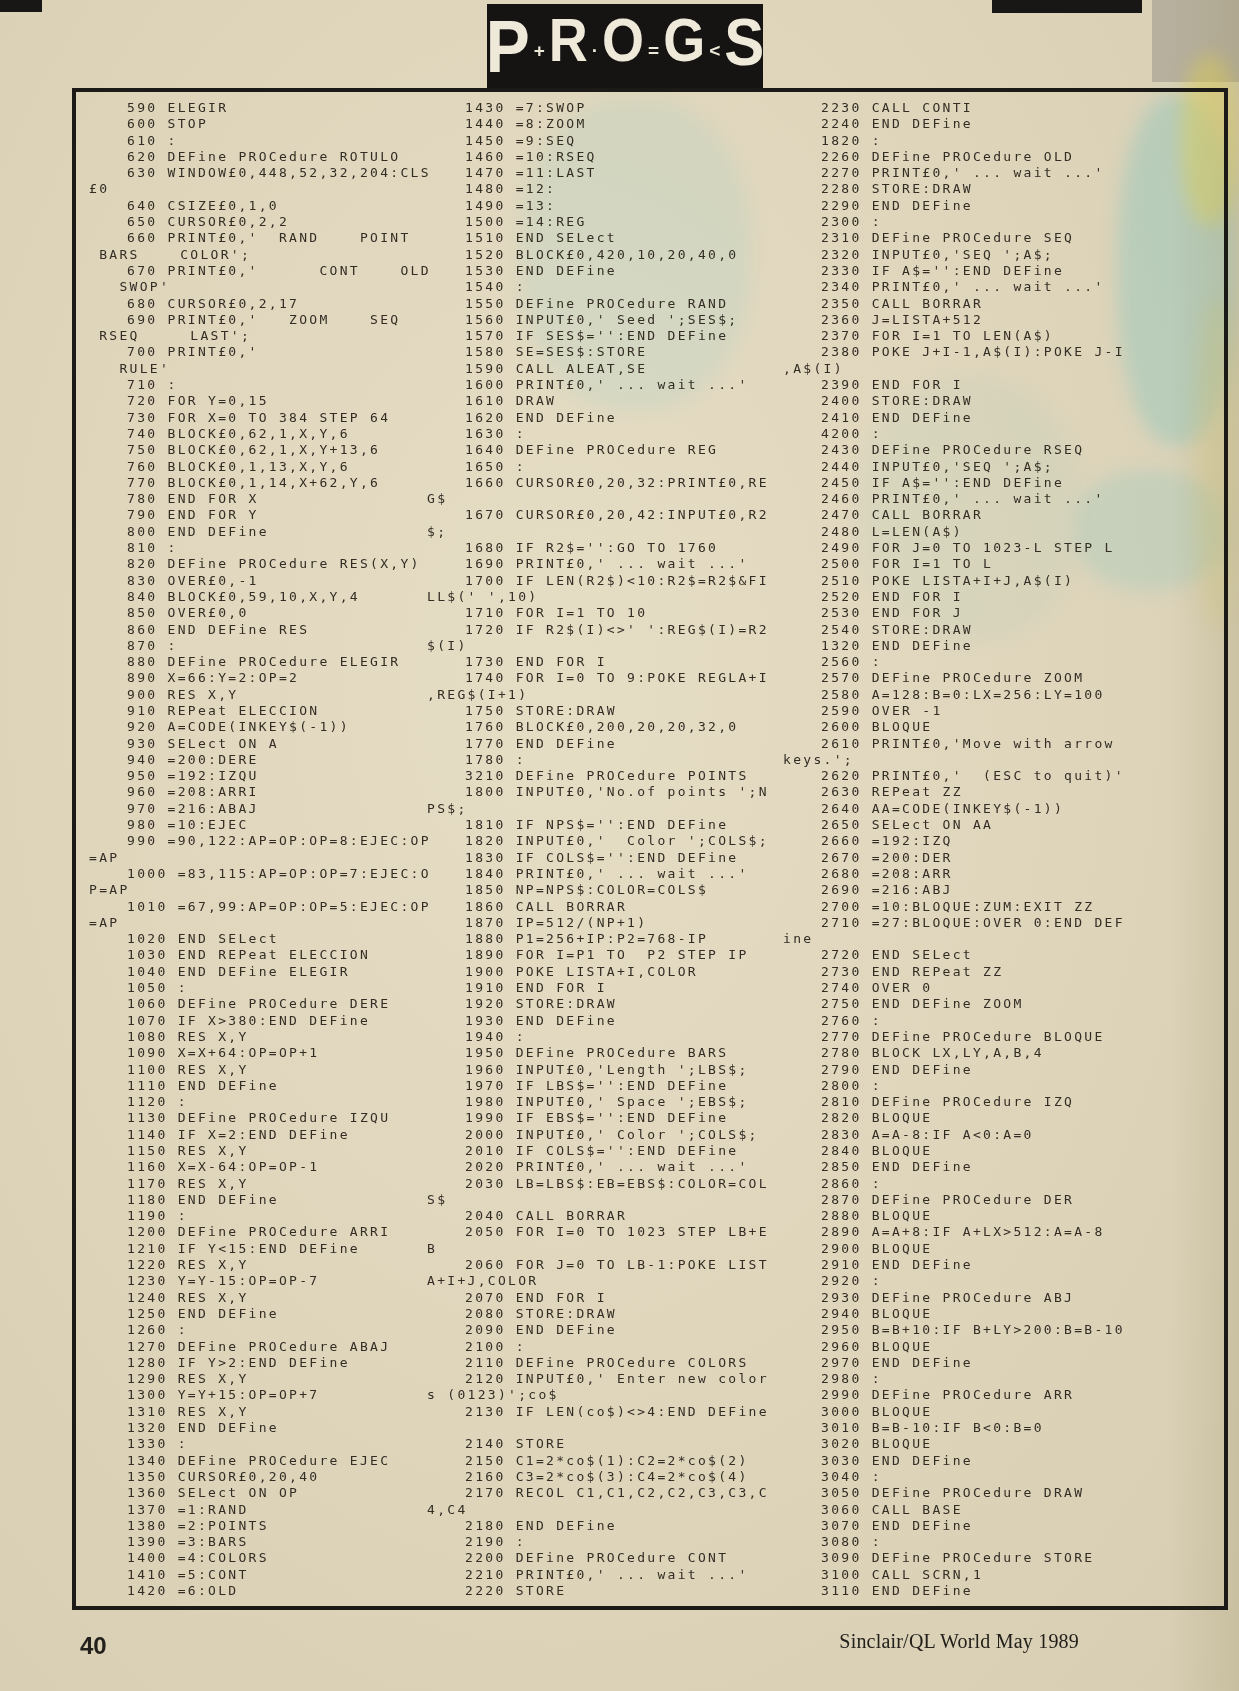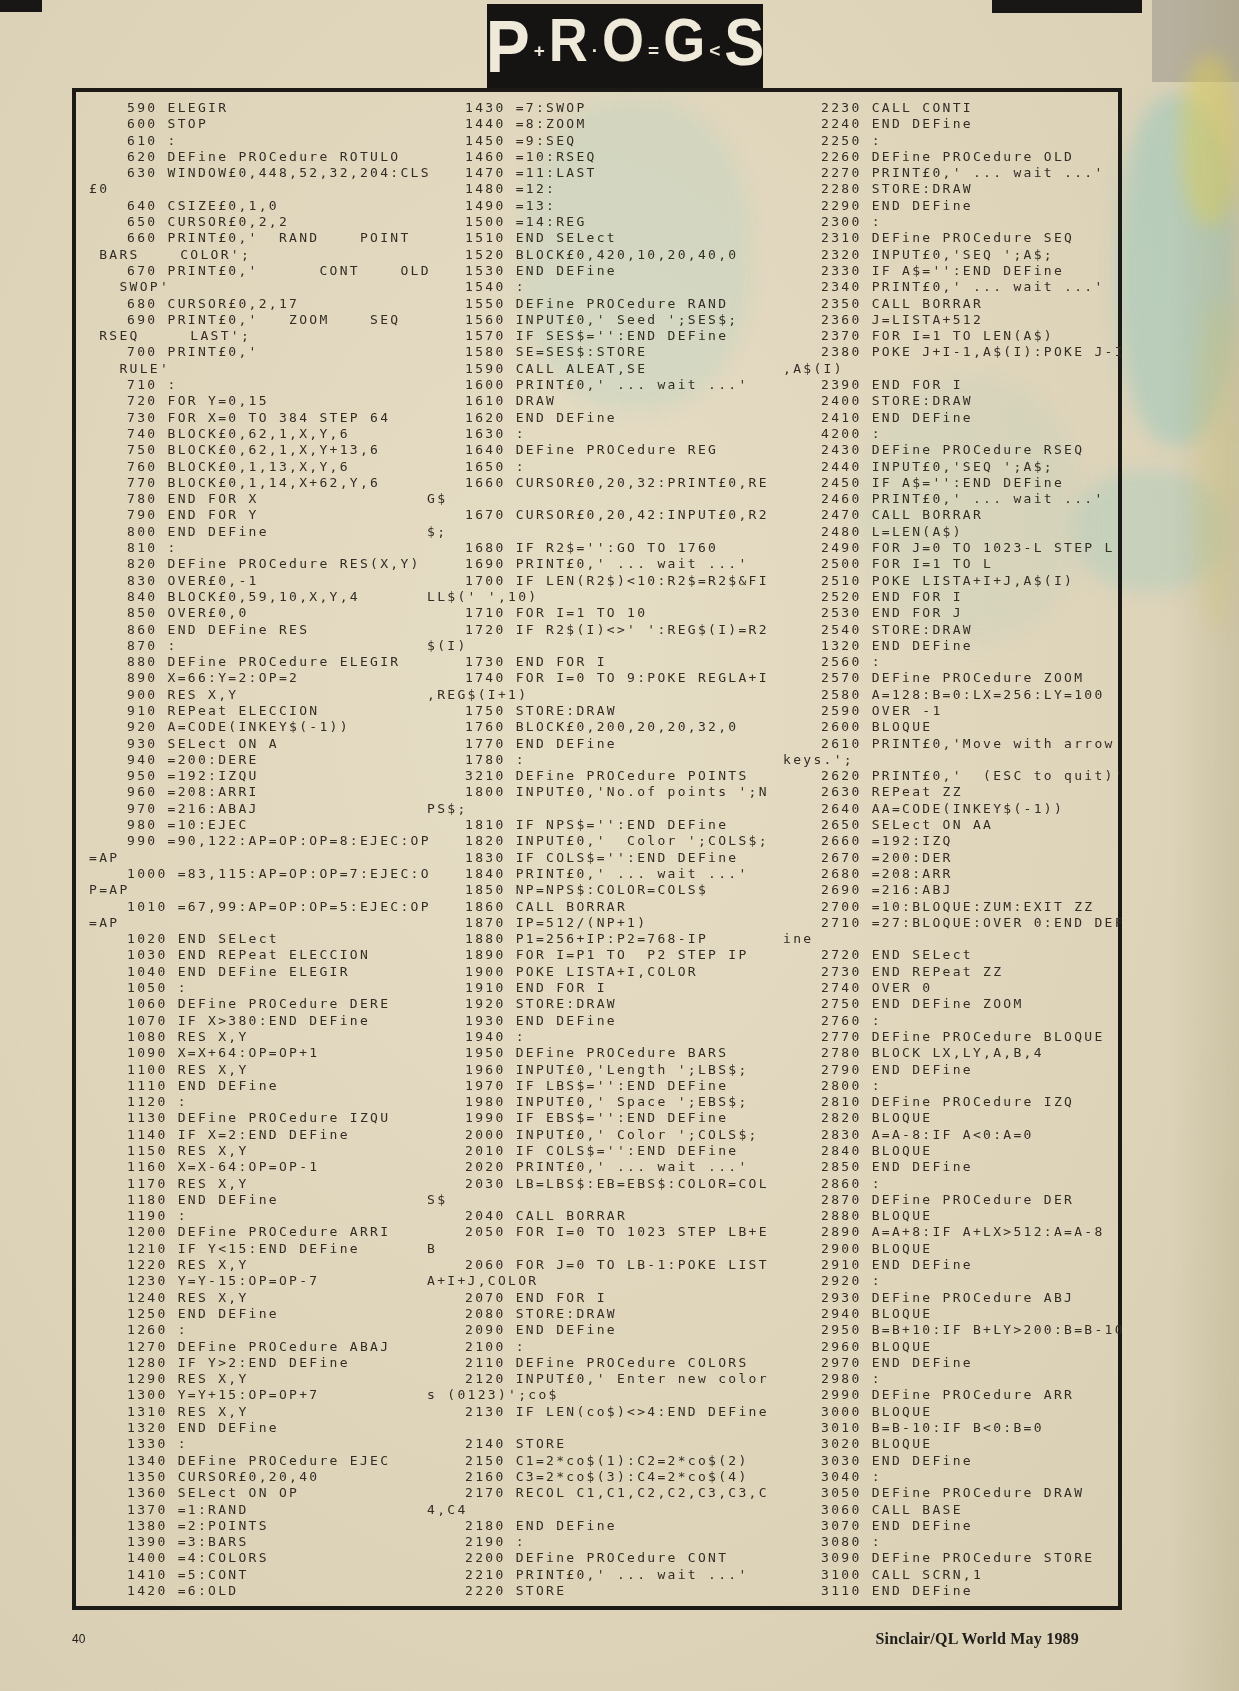--- a/index.html
+++ b/index.html
@@ -38,44 +38,44 @@
   .banner .letter:first-child{font-size:66px;}
   .banner .letter:last-child{font-size:60px;}
   .banner .sep{
     font-family:"Liberation Sans", sans-serif;font-weight:bold;
     color:#efe9da;font-size:19px;line-height:1;align-self:center;
     transform:translateY(4px);margin:0 1px;
   }
 
   
   .code-box{
-    position:absolute;left:72px;top:88px;width:1050px;height:1522px;
+    position:absolute;left:72px;top:88px;width:1156px;height:1522px;
     border:4px solid #1c1a16;box-sizing:border-box;background:transparent;
   }
   .col{position:absolute;top:8px;width:347px;}
   .col0{left:13px;}
   .col1{left:351px;}
   .col2{left:707px;}
   .line{
     white-space:pre;height:16.3px;line-height:16.3px;
     font-family:"DejaVu Sans Mono", monospace;
     font-size:13px;letter-spacing:2.3px;color:#332d24;
   }
   .line.num{padding-left:38px;}
 
   
   .footer-left{
-    position:absolute;left:72px;top:1632px;
-    font-family:"Liberation Sans", sans-serif;font-weight:normal;
-    font-size:12px;color:#23201b;
+    position:absolute;left:80px;top:1632px;
+    font-family:"Liberation Sans", sans-serif;font-weight:bold;
+    font-size:24px;color:#23201b;
   }
   .footer-right{
     position:absolute;right:160px;top:1630px;
-    font-family:"Liberation Serif", serif;font-weight:bold;
-    font-size:16px;color:#23201b;letter-spacing:0.2px;
+    font-family:"Liberation Serif", serif;font-weight:normal;
+    font-size:20px;color:#23201b;letter-spacing:0.2px;
   }
 </style>
 </head>
 <body>
 
 <div class="page">
 
   <div class="sliver-tl"></div>
   <div class="sliver-tr"></div>
   <div class="block-tr"></div>
@@ -286,21 +286,21 @@
         <div class="line">4,C4</div>
         <div class="line num">2180 END DEFine</div>
         <div class="line num">2190 :</div>
         <div class="line num">2200 DEFine PROCedure CONT</div>
         <div class="line num">2210 PRINT£0,' ... wait ...'</div>
         <div class="line num">2220 STORE</div>
       </div>
     <div class="col col2" id="col2">
         <div class="line num">2230 CALL CONTI</div>
         <div class="line num">2240 END DEFine</div>
-        <div class="line num">2250 :</div>
+        <div class="line num">1820 :</div>
         <div class="line num">2260 DEFine PROCedure OLD</div>
         <div class="line num">2270 PRINT£0,' ... wait ...'</div>
         <div class="line num">2280 STORE:DRAW</div>
         <div class="line num">2290 END DEFine</div>
         <div class="line num">2300 :</div>
         <div class="line num">2310 DEFine PROCedure SEQ</div>
         <div class="line num">2320 INPUT£0,'SEQ ';A$;</div>
         <div class="line num">2330 IF A$='':END DEFine</div>
         <div class="line num">2340 PRINT£0,' ... wait ...'</div>
         <div class="line num">2350 CALL BORRAR</div>

